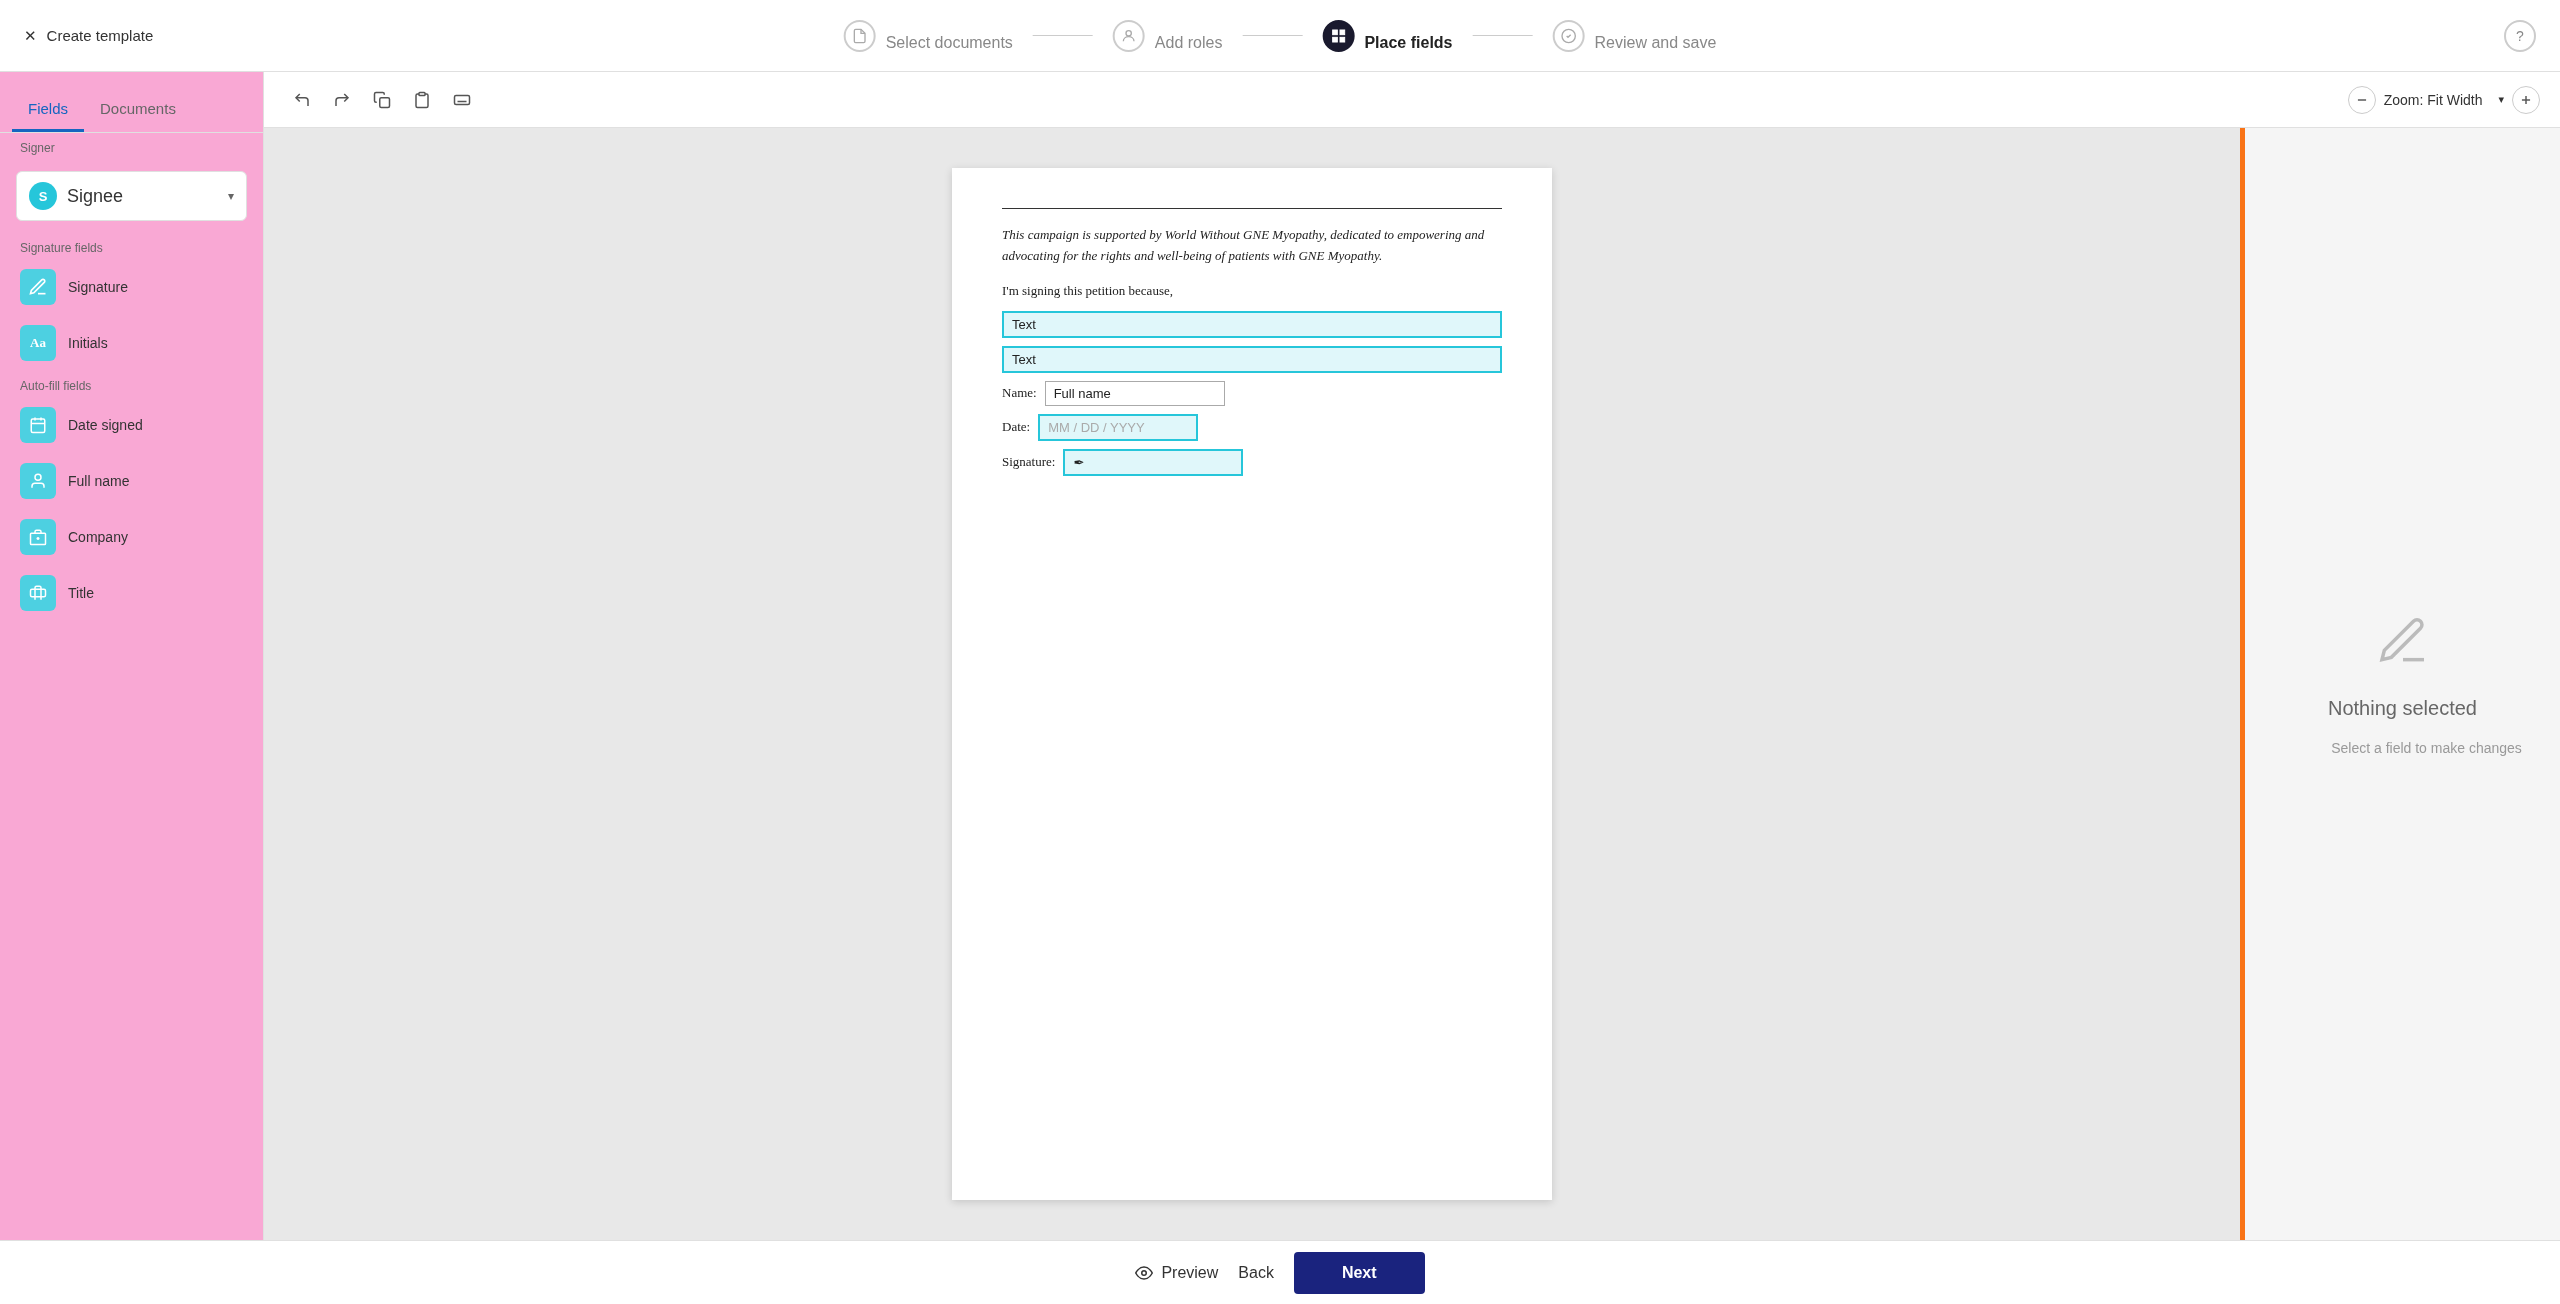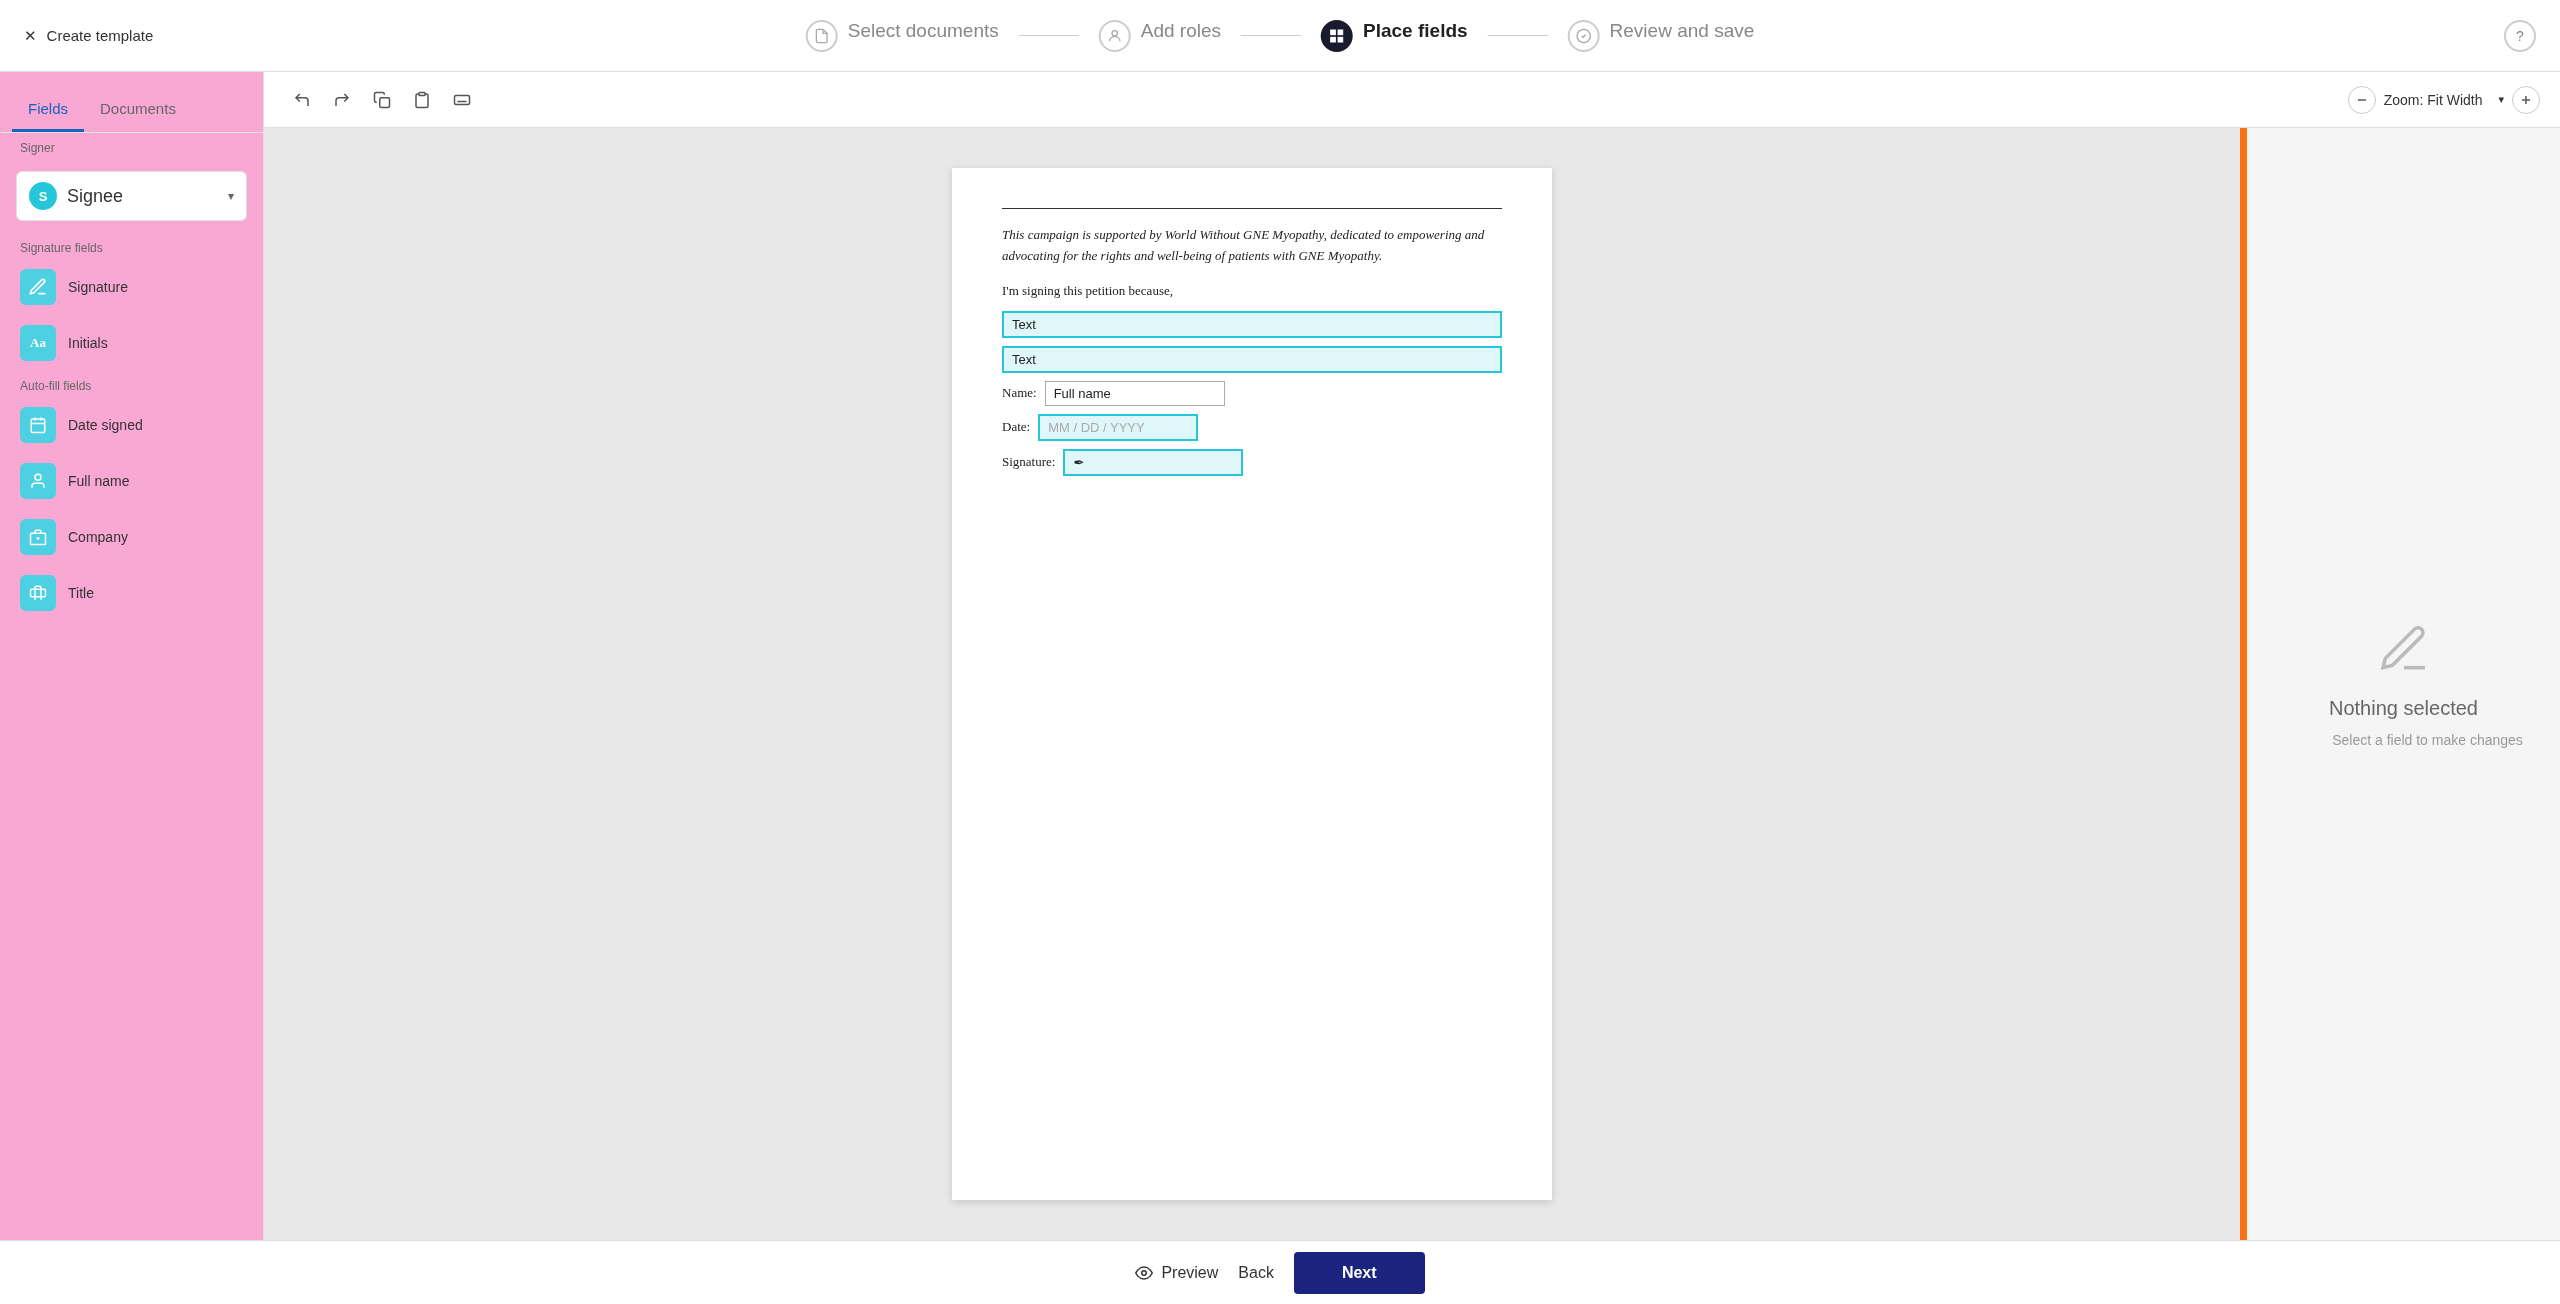--- a/index.html
+++ b/index.html
@@ -15,22 +15,22 @@
       display: flex; align-items: center; gap: 10px;
       cursor: pointer; color: #333; font-size: 18px; margin-right: 24px;
       background: none; border: none;
     }
     .close-btn span { font-size: 15px; font-weight: 500; color: #333; }
     .nav-steps {
       display: flex; align-items: center; gap: 0;
       position: absolute; left: 50%; transform: translateX(-50%);
     }
     .nav-step {
-      display: flex; align-items: flex-start; gap: 10px;
-      padding: 0 20px; color: #888; font-size: 19px;
+      display: flex; align-items: flex-end; gap: 10px;
+      padding: 0 20px; color: #888; font-size: 16px;
     }
     .nav-step.active { color: #222; font-weight: 600; }
     .nav-step .step-icon {
       width: 32px; height: 32px; border-radius: 50%;
       display: flex; align-items: center; justify-content: center;
       font-size: 15px; border: 2px solid #ccc; color: #aaa;
     }
     .nav-step.active .step-icon {
       background: #1a1a2e; border-color: #1a1a2e; color: #fff;
     }
@@ -167,23 +167,23 @@
       padding: 4px 8px; font-size: 13px; color: #aaa; width: 160px;
     }
     .doc-sig-field {
       border: 2px solid #26c6da; background: #e0f7fa;
       padding: 4px 8px; font-size: 13px; color: #222; width: 180px;
       display: flex; align-items: center; gap: 4px;
     }
 
     
     .right-panel {
-      width: 320px; background: #f5f5f5; border-left: 7px solid #f97316;
+      width: 320px; background: #f5f5f5; border-left: 5px solid #f97316;
       display: flex; flex-direction: column; align-items: center;
-      justify-content: center; gap: 12px;
+      justify-content: center; gap: 20px;
     }
     .nothing-selected-icon {
       color: #bbb; font-size: 48px; line-height: 1;
     }
     .nothing-selected-title {
       font-size: 20px; color: #666; font-weight: 500;
     }
     .nothing-selected-sub {
       font-size: 14px; color: #999; margin-left: 48px;
     }

